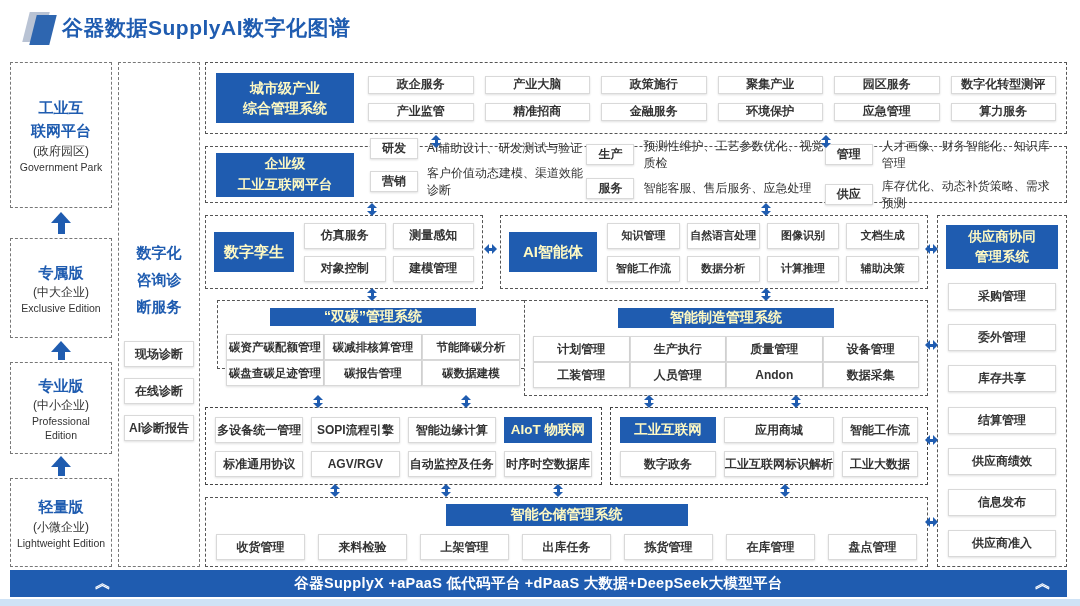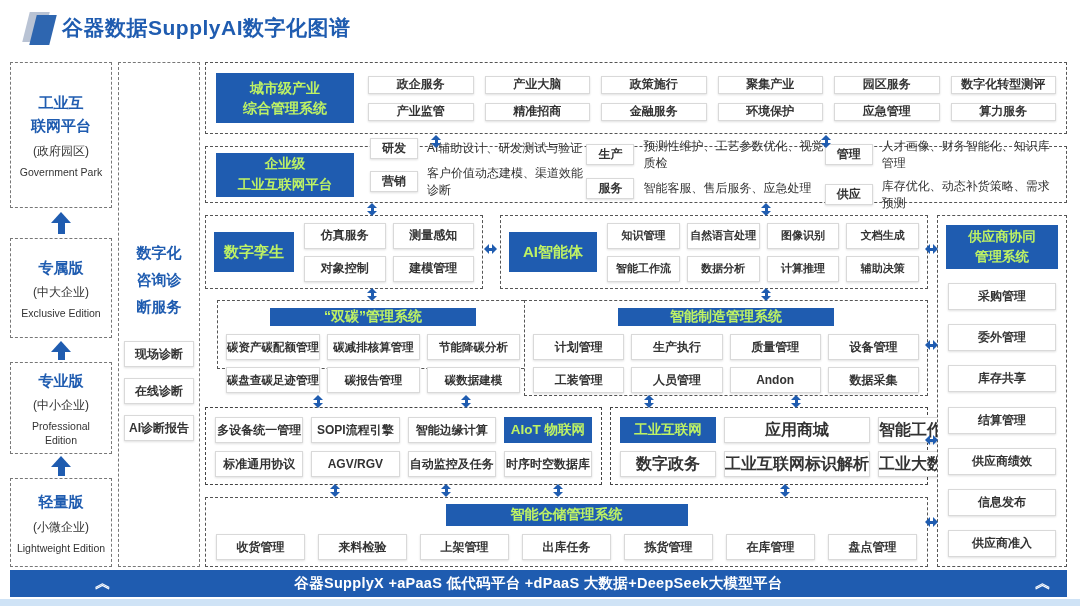--- a/index.html
+++ b/index.html
@@ -11,25 +11,25 @@
 
   
   .hicon-back{position:absolute;left:26px;top:12px;width:20px;height:30px;background:#b9c3d4;transform:skewX(-14deg);}
   .hicon-front{position:absolute;left:33px;top:15px;width:20px;height:30px;background:#2e66b0;transform:skewX(-14deg);}
   .ptitle{position:absolute;left:62px;top:14px;font-size:21px;font-weight:bold;color:var(--blue);letter-spacing:.5px;}
 
   
   .dashed{border:1px dashed #777;background:#fff;}
   .dashed-dark{border:1px dashed #555;background:#fff;}
   .dashed-bold{border:1.5px dashed #444;background:#fff;}
-  .bluebox{background:var(--blue);color:#bef264;font-weight:bold;display:flex;align-items:center;justify-content:center;text-align:center;}
+  .bluebox{background:var(--blue);color:#fef9c3;font-weight:bold;display:flex;align-items:center;justify-content:center;text-align:center;}
   .wbox{background:#fff;border:1px solid #d9d9d9;box-shadow:0 1px 2px rgba(0,0,0,.12);display:flex;align-items:center;justify-content:center;font-weight:bold;color:var(--ink);font-size:12px;text-align:center;white-space:nowrap;}
 
   
-  .stackbox{display:flex;flex-direction:column;align-items:center;justify-content:center;gap:5px;text-align:center;}
+  .stackbox{display:flex;flex-direction:column;align-items:center;justify-content:center;text-align:center;}
   .stackbox .t{font-size:15px;font-weight:bold;color:var(--blue);line-height:1.55;}
   .stackbox .s{font-size:12px;color:var(--ink);}
   .stackbox .e{font-size:10.5px;color:var(--ink);width:90px;line-height:1.35;}
 
   
   .consult{display:flex;flex-direction:column;align-items:center;padding-top:176px;}
   .consult .t{font-size:15px;font-weight:bold;color:var(--blue);line-height:1.8;text-align:center;margin-bottom:10px;}
   .consult .wbox{width:70px;height:26px;margin-top:11px;font-size:12px;}
 
   
@@ -54,35 +54,35 @@
   .secC .wbox{height:26px;}
   .c1 .head{width:80px;height:40px;}
   .c1 .grid{grid-template-columns:repeat(2,1fr);}
   .c2 .head{width:88px;height:40px;}
   .c2 .grid{grid-template-columns:repeat(4,1fr);}
   .c2 .wbox{font-size:11px;}
 
   
   .secD{display:flex;flex-direction:column;align-items:center;gap:8px;padding:7px 8px;}
   .secD .head{height:27px;font-size:14px;}
-  .secD .grid{width:100%;flex:1;display:grid;gap:7px;}
+  .secD .grid{width:100%;flex:1;display:grid;}
   .secD .wbox{height:26px;}
   .d1 .head{width:206px;}
   .d1 .grid{grid-template-columns:repeat(3,1fr);}
   .d1 .wbox{font-size:11.5px;}
   .d2 .head{width:216px;}
   .d2 .grid{grid-template-columns:repeat(4,1fr);}
 
   
   .secE{display:grid;gap:8px;padding:9px;}
   .secE .wbox{height:26px;}
   .secE .bluebox{height:26px;font-size:13.5px;}
   .e1{grid-template-columns:repeat(4,1fr);}
   .e2{grid-template-columns:96px 1fr 1fr;}
-  .e2 .wbox{font-size:16px;text-align:right;}
+  .e2 .wbox{font-size:12px;text-align:right;}
 
   
   .secF{display:flex;flex-direction:column;align-items:center;gap:8px;padding:6px 10px;}
   .secF .head{width:242px;height:26px;font-size:14px;}
   .secF .row{width:100%;display:flex;gap:13px;}
   .secF .wbox{flex:1;height:26px;}
 
   
   .supplier{display:flex;flex-direction:column;justify-content:space-between;align-items:center;padding:9px 9px;}
   .supplier .head{width:112px;height:44px;font-size:13.5px;line-height:1.5;}

